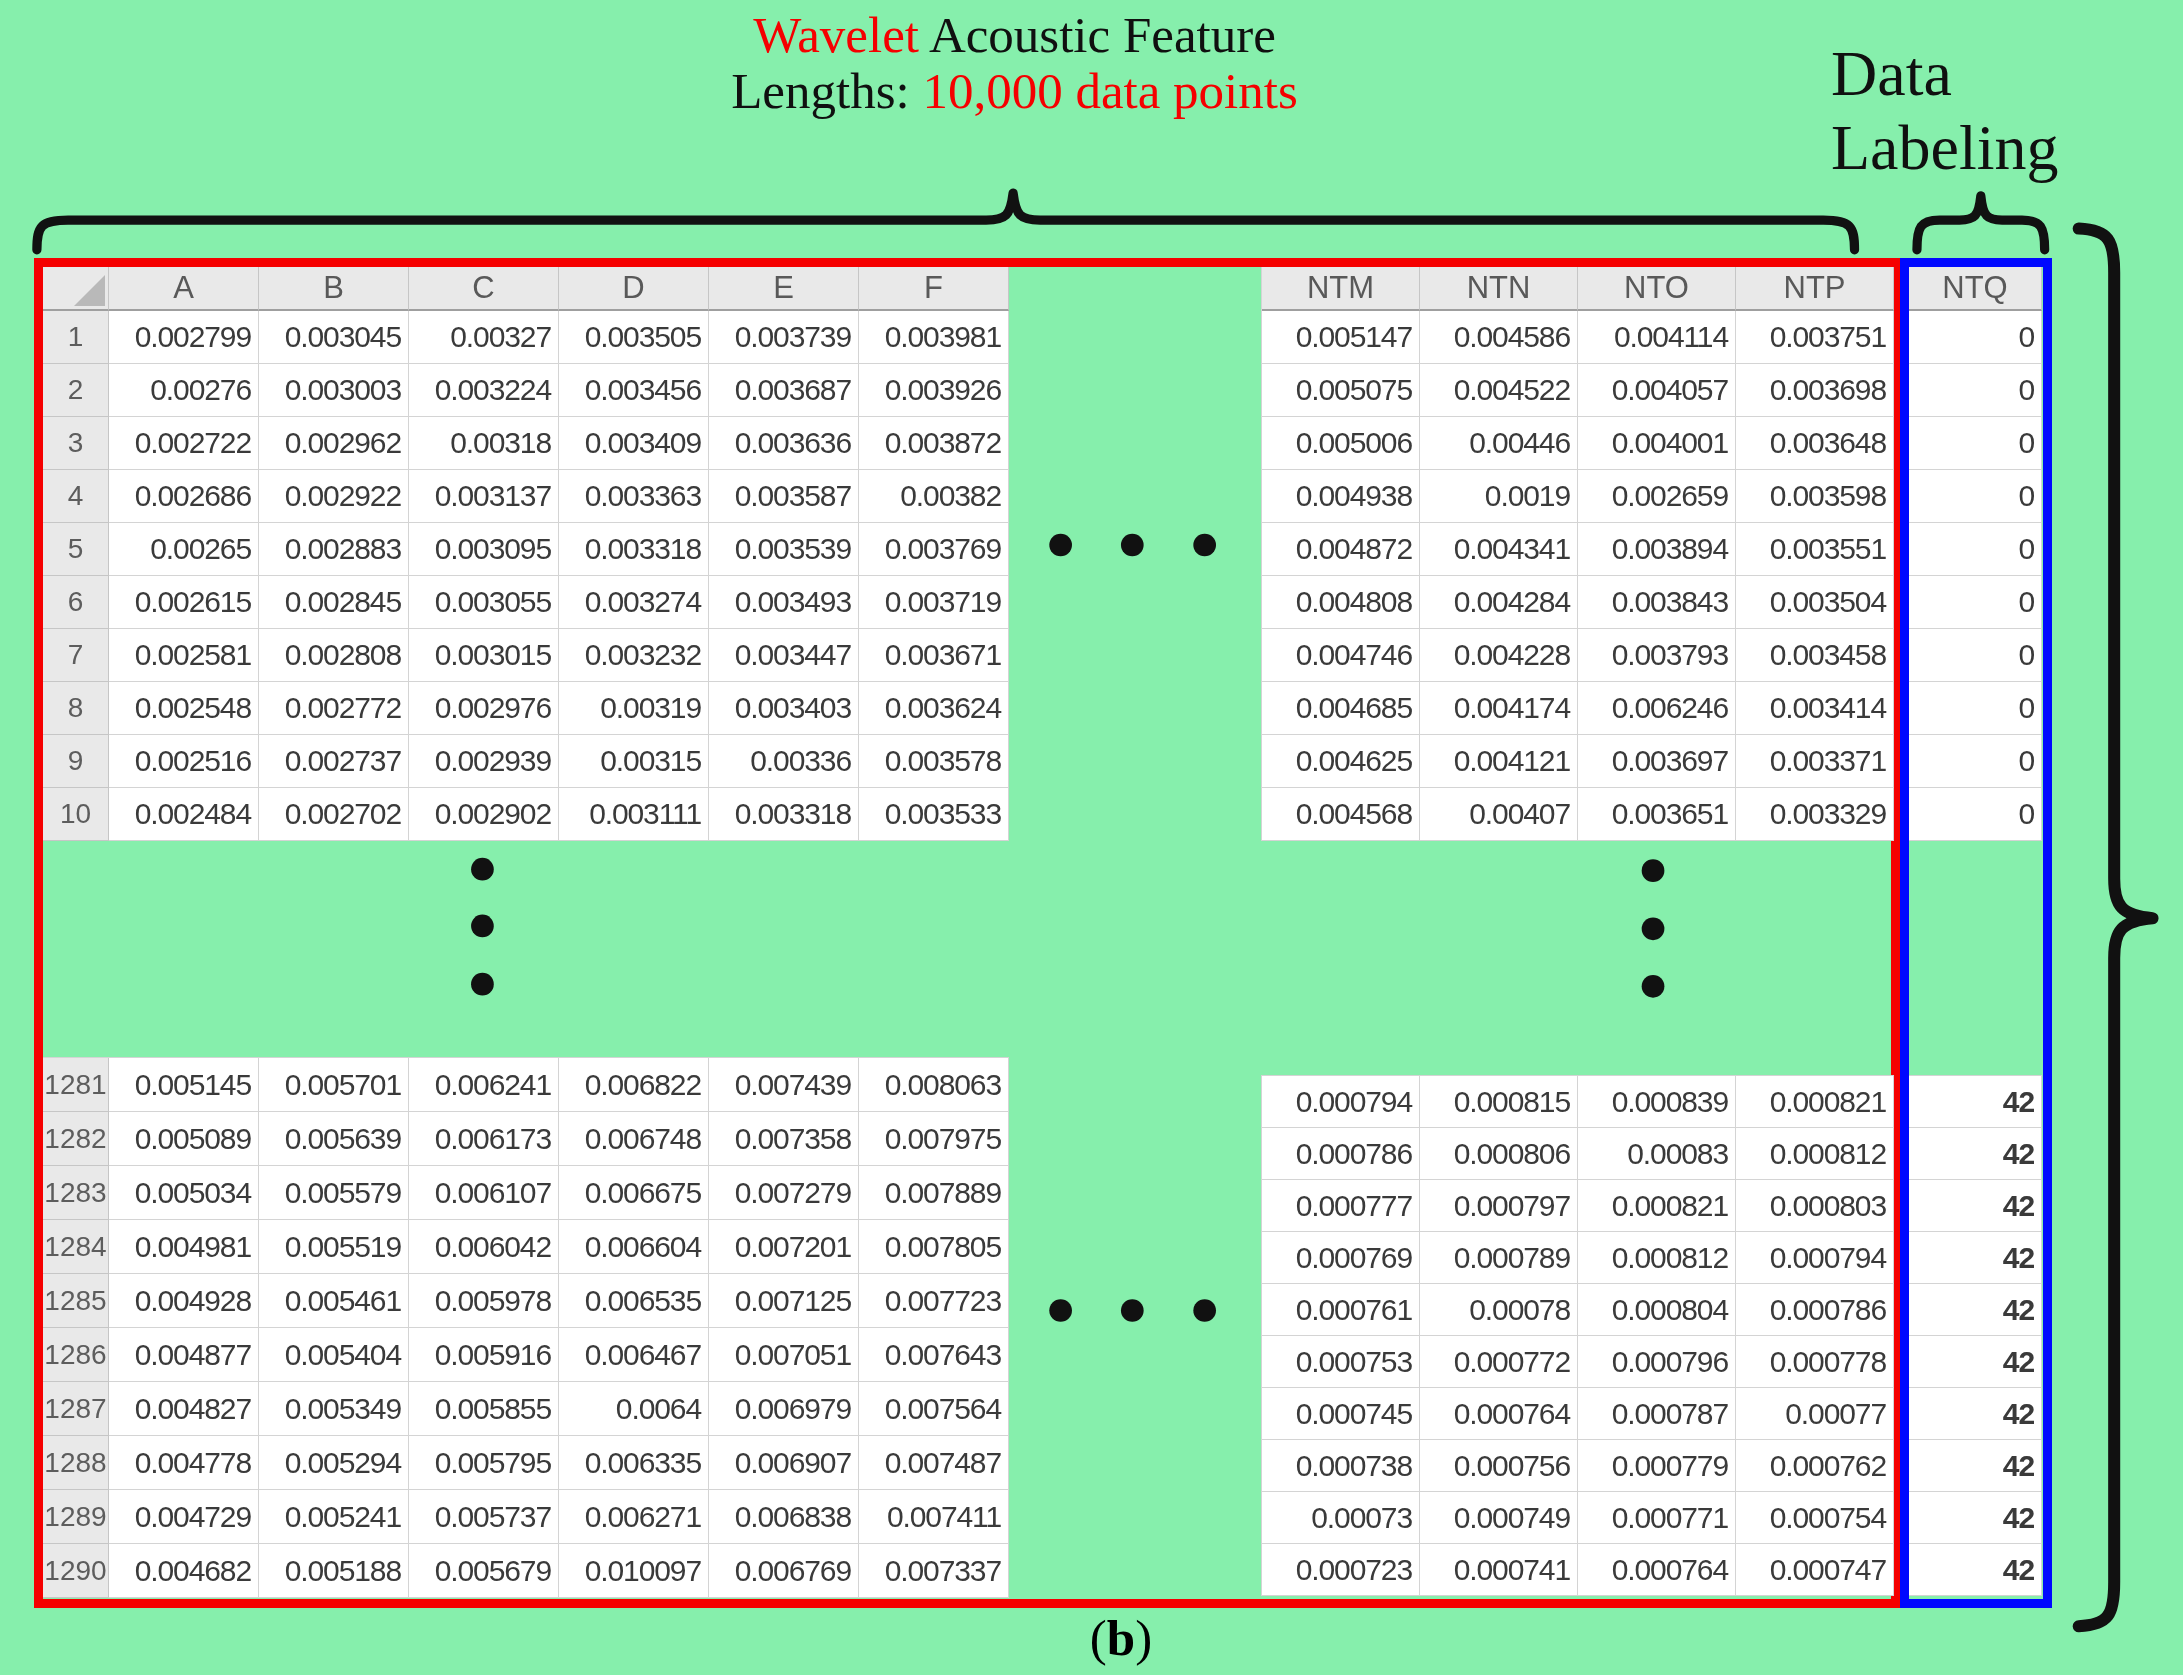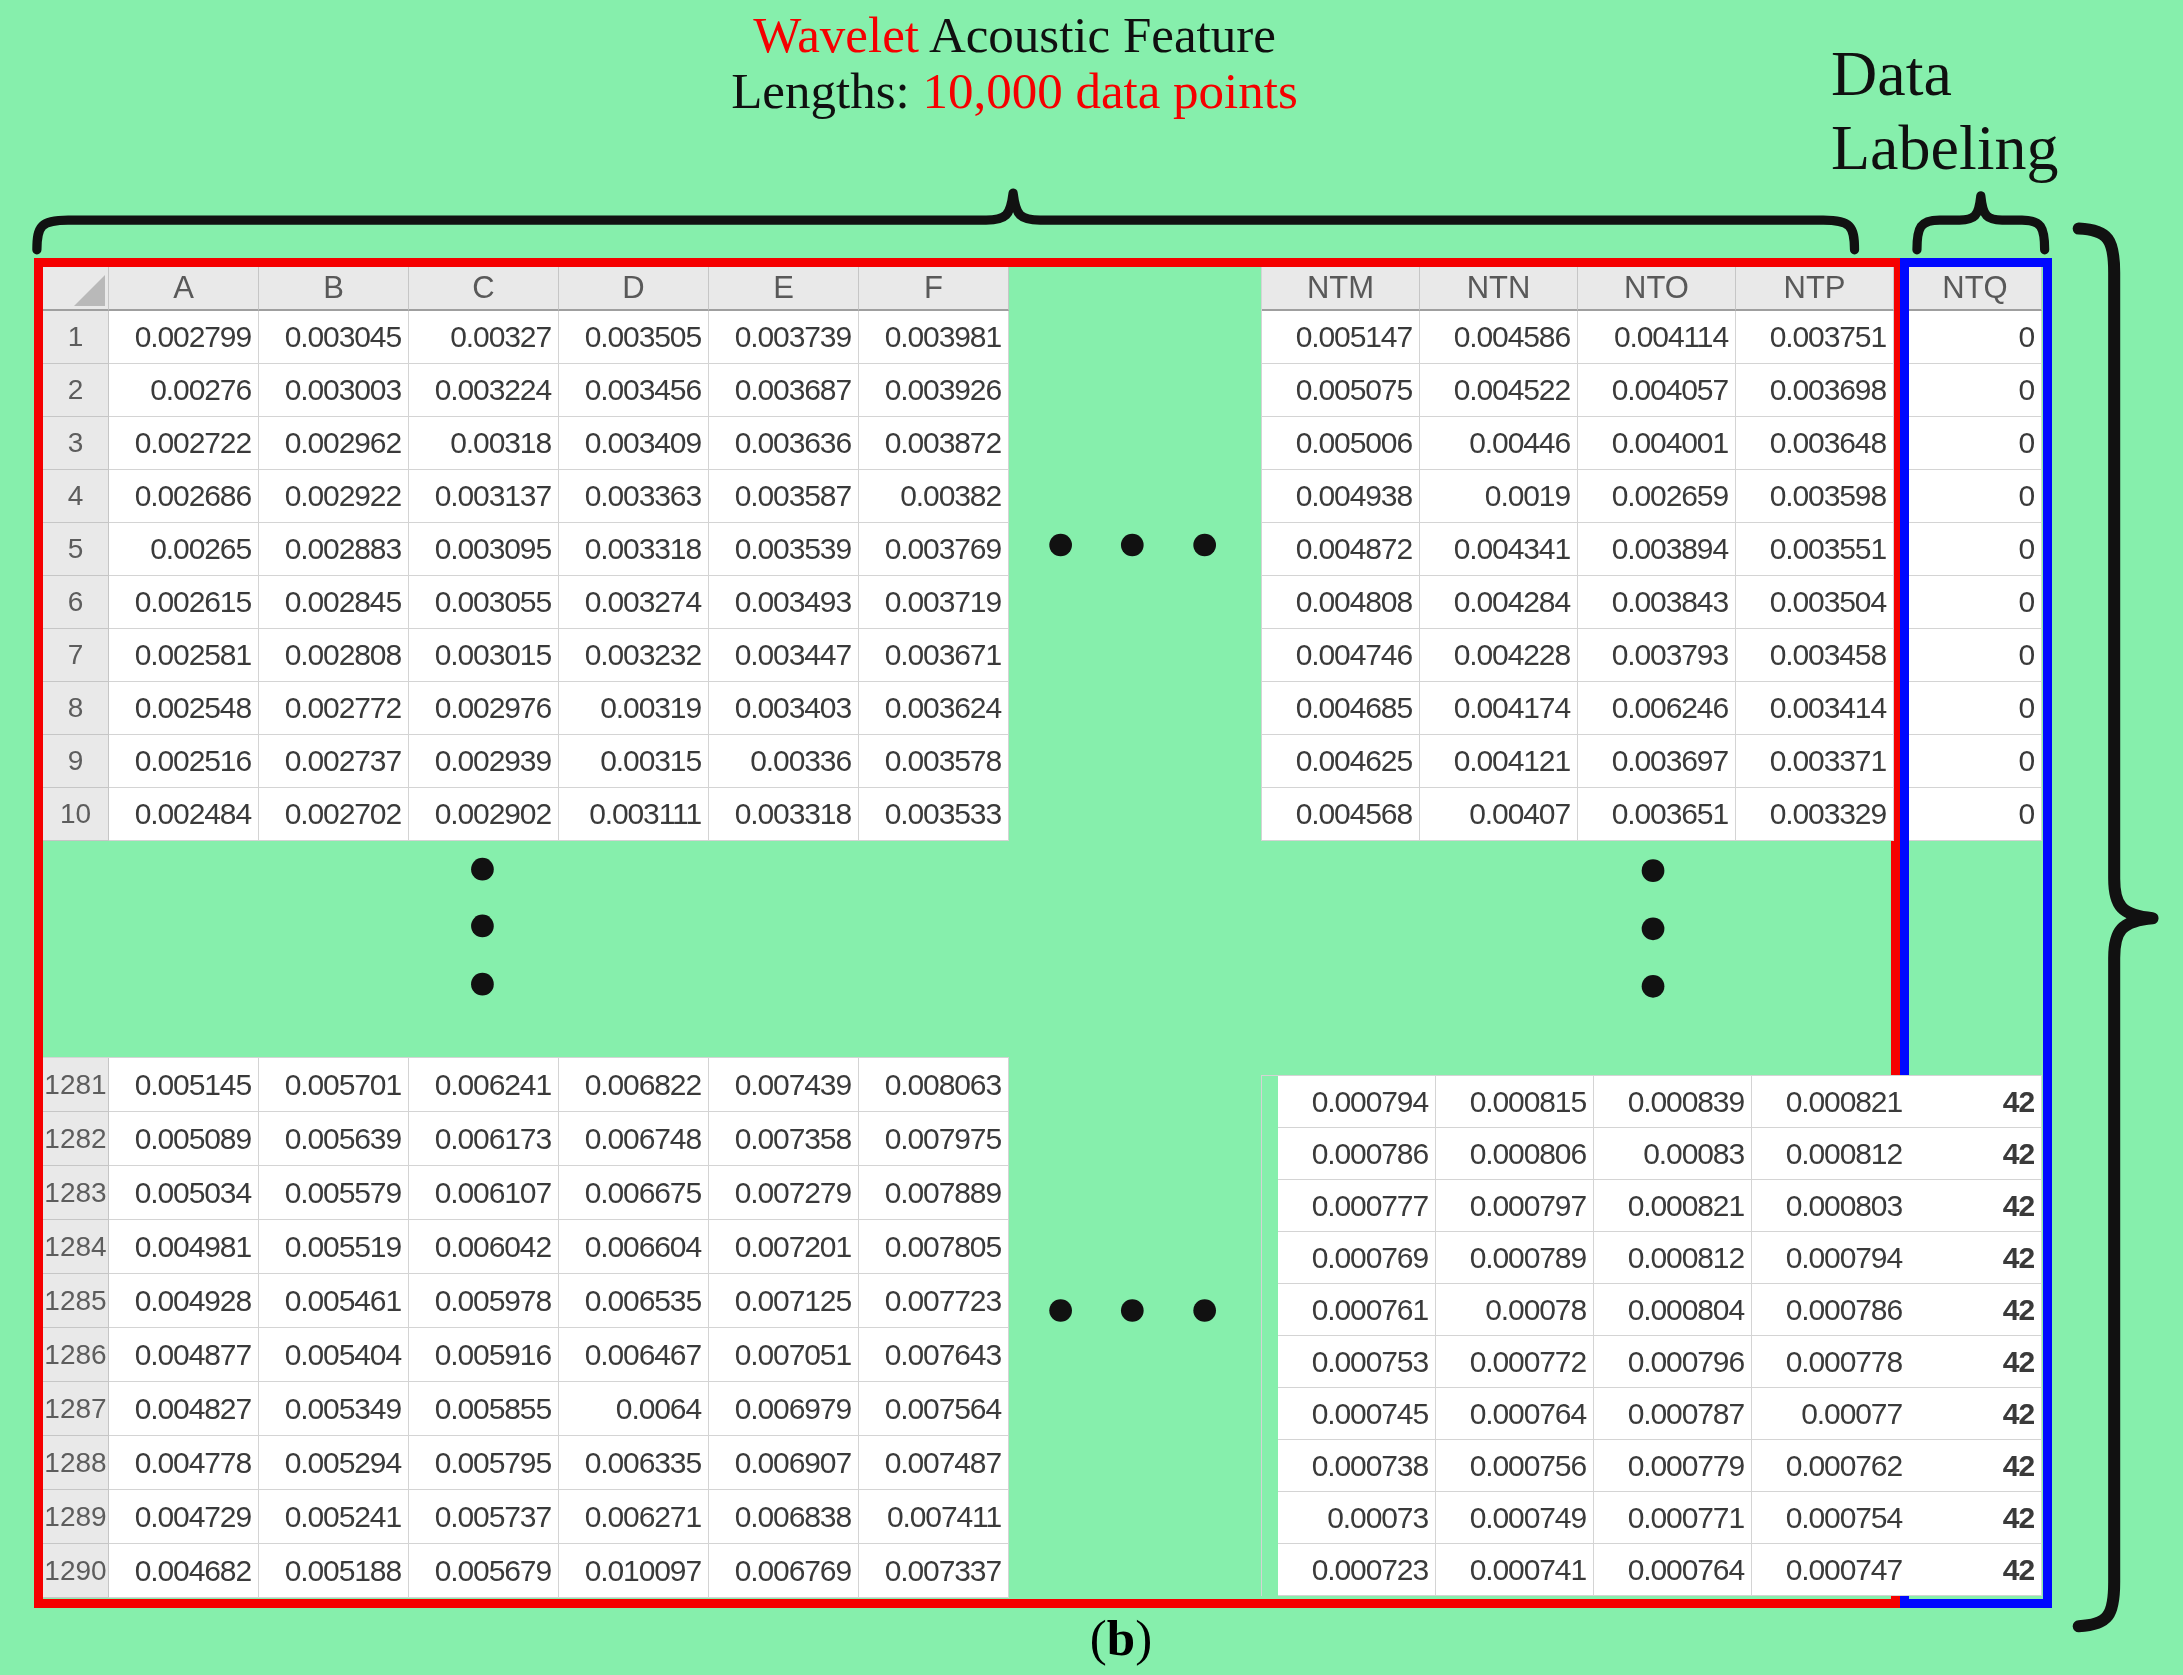--- a/index.html
+++ b/index.html
@@ -28,21 +28,21 @@
   .block{position:absolute;display:grid;z-index:2;background:transparent;}
   #blk-topleft{left:43px;top:267px;grid-template-columns:66px repeat(6,150px);
                grid-template-rows:44px repeat(10,53px);}
   #blk-topright{left:1261px;top:267px;grid-template-columns:repeat(4,158px);
                grid-template-rows:44px repeat(10,53px);border-left:0.7px solid var(--grid);}
   #blk-ntq-top{left:1909px;top:267px;grid-template-columns:133px;
                grid-template-rows:44px repeat(10,53px);}
   #blk-botleft{left:43px;top:1057px;grid-template-columns:66px repeat(6,150px);
                grid-template-rows:repeat(10,54px);border-top:0.7px solid var(--grid);}
   #blk-botright{left:1261px;top:1075px;grid-template-columns:repeat(4,158px);
-               grid-template-rows:repeat(10,52px);border-left:0.7px solid var(--grid);border-top:0.7px solid var(--grid);padding-left:16px;}
+               grid-template-rows:repeat(10,52px);border-left:0.7px solid var(--grid);border-top:0.7px solid var(--grid);}
   #blk-ntq-bot{left:1909px;top:1075px;grid-template-columns:133px;
                grid-template-rows:repeat(10,52px);border-top:0.7px solid var(--grid);font-weight:bold;}
 
   .hcell{background:var(--header-bg);border-right:0.7px solid #c6c6c6;border-bottom:2.1px solid #9f9f9f;
          display:flex;align-items:center;justify-content:center;font-size:31px;color:var(--header-text);}
   .corner{position:relative;}
   .corner::after{content:'';position:absolute;right:3.5px;bottom:3.5px;width:0;height:0;
          border-left:31px solid transparent;border-bottom:31px solid #b9b9b9;}
   .rnum{background:var(--header-bg);border-right:0.7px solid #c6c6c6;border-bottom:0.7px solid #c6c6c6;
          display:flex;align-items:center;justify-content:center;font-size:28px;color:#5d5d5d;}

